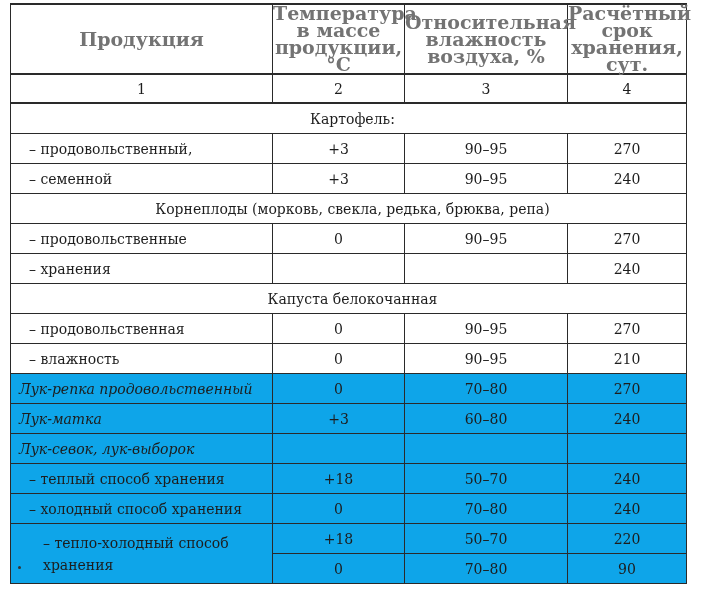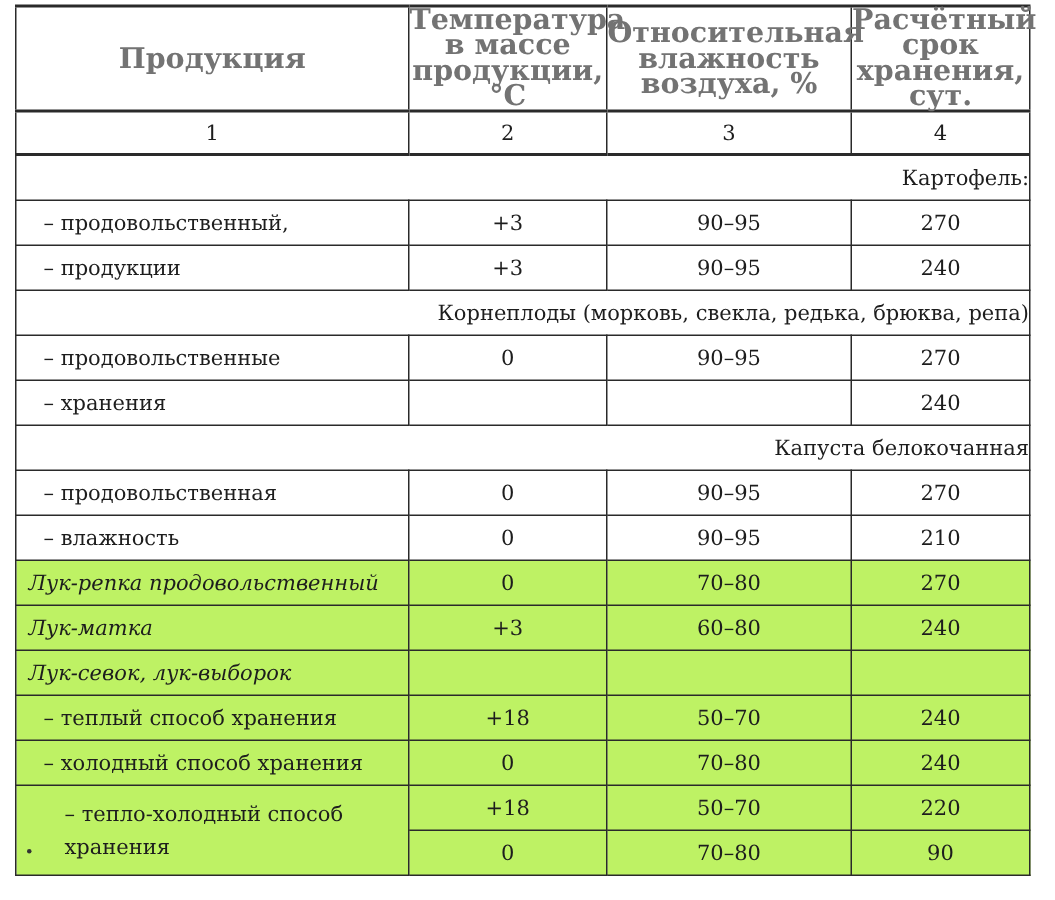--- a/index.html
+++ b/index.html
@@ -7,22 +7,22 @@
       font-family: "DejaVu Serif", "Liberation Serif", serif; color: #1d1d1d; }
     .tbl { position: absolute; left: 10px; top: 3px; width: 676px; border-collapse: collapse; table-layout: fixed; }
     .tbl td, .tbl th { border: 1.2px solid #2a2a2a; padding: 0; font-size: 14px; height: 29px; vertical-align: middle; }
     .tbl th { font-weight: bold; font-size: 19px; line-height: 17px; text-align: center; height: 66px; color: #737373; }
     .tbl tr.num td { height: 27px; text-align: center; border-bottom-width: 2px; }
     .tbl tr.hdr th { border-top-width: 2px; border-bottom-width: 2px; }
     .c1 { width: 262px; } .c2 { width: 132px; } .c3 { width: 163px; } .c4 { width: 119px; }
     td.name { padding-left: 8px; text-align: left; }
     td.sub { padding-left: 18px; text-align: left; }
     td.val { text-align: center; }
-    td.span { padding-left: 8px; text-align: right; }
-    tr.green td { background: #bef264; }
+    td.span { padding-left: 8px; text-align: center; }
+    tr.green td { background: #0ea5e9; }
     tr.green td.name, tr.green td.span { font-style: italic; }
     tr.green td.sub { font-style: normal; }
     .dot { position: absolute; left: 18px; top: 566px; width: 3px; height: 3px; background: #333; border-radius: 50%; }
   </style>
 </head>
 <body>
 
 <table class="tbl">
   <colgroup>
       <col class="c1">
@@ -47,21 +47,21 @@
   <tr>
     <td colspan="4" class="span">Картофель:</td>
   </tr>
   <tr>
     <td class="sub">– продовольственный,</td>
     <td class="val">+3</td>
     <td class="val">90–95</td>
     <td class="val">270</td>
   </tr>
   <tr>
-    <td class="sub">– продукции</td>
+    <td class="sub">– семенной</td>
     <td class="val">+3</td>
     <td class="val">90–95</td>
     <td class="val">240</td>
   </tr>
   <tr>
     <td colspan="4" class="span">Корнеплоды (морковь, свекла, редька, брюква, репа)</td>
   </tr>
   <tr>
     <td class="sub">– продовольственные</td>
     <td class="val">0</td>

